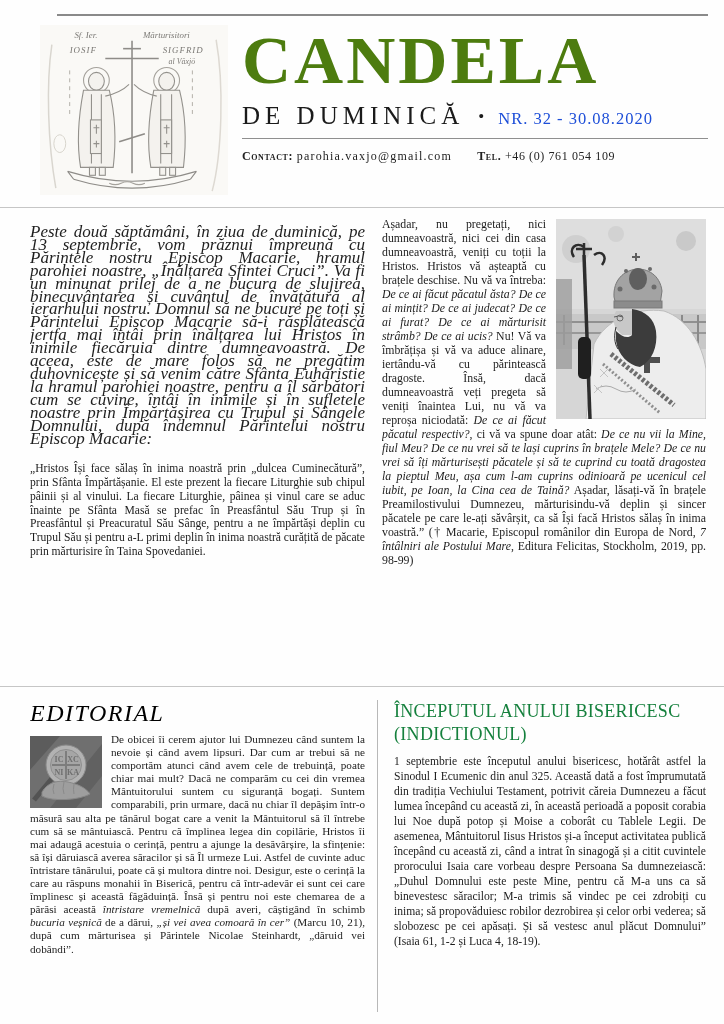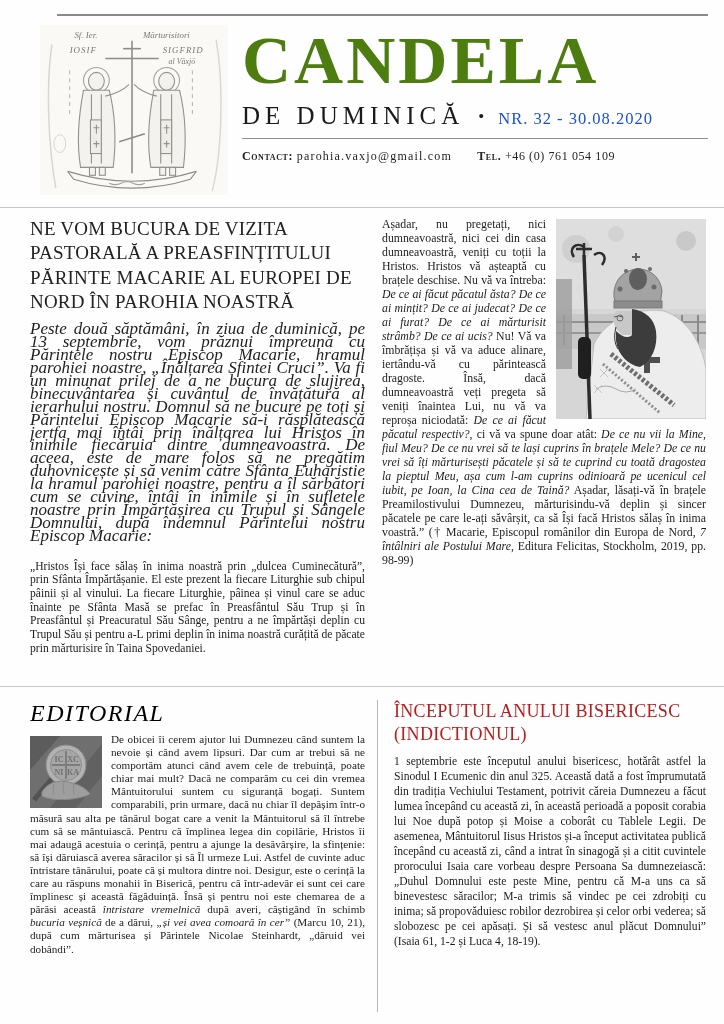--- a/index.html
+++ b/index.html
@@ -39,21 +39,21 @@
   .quote { margin-top:12px; font-size:11.6px; line-height:13.7px; text-align:justify; }
   .photo { float:right; width:150px; height:200px; margin:2px 0 7px 10px; }
 
   
   .bottom { position:absolute; top:700px; left:30px; right:18px; bottom:12px; display:flex; }
   .bot-left { width:335px; flex:none; padding-right:12px; overflow:hidden; }
   .bot-right { flex:1; border-left:1px solid #b8b8b8; padding-left:16px; overflow:hidden; }
   .ed-heading { font-size:24px; letter-spacing:1.5px; font-weight:400; color:#000000;font-style:italic; }
   .ed-body { margin-top:6px; font-size:11.2px; line-height:13.1px; text-align:justify; }
   .ed-icon { float:left; width:72px; height:72px; margin:3px 9px 2px 0; }
-  .ind-heading { font-size:18px; line-height:1.3; letter-spacing:0.3px; font-weight:400; color:#b91c1c; }
+  .ind-heading { font-size:18px; line-height:1.3; letter-spacing:0.3px; font-weight:400; color:#15803d; }
   .ind-body { margin-top:7px; font-size:11.6px; line-height:15px; text-align:justify; }
 
   i { font-style:italic; }
   svg text { font-family:"Liberation Serif", serif; }
 </style>
 </head>
 <body>
 
 <div class="page">
 
@@ -134,21 +134,20 @@
         <span class="sc">Tel.</span>
         <span>+46 (0) 761 054 109</span>
       </div>
     </div>
   </div>
 
   <div class="rule-full" id="rule1"></div>
 
   <div class="main">
     <div class="main-left">
-      <div class="headline">NE VOM BUCURA DE VIZITA PASTORALĂ A PREASFINȚITULUI PĂRINTE MACARIE AL EUROPEI DE NORD ÎN PAROHIA NOASTRĂ</div>
       <p class="intro">Peste două săptămâni, în ziua de duminică, pe 13 septembrie, vom prăznui împreună cu Părintele nostru Episcop Macarie, hramul parohiei noastre, „Înălțarea Sfintei Cruci”. Va fi un minunat prilej de a ne bucura de slujirea, binecuvântarea și cuvântul de învățătură al ierarhului nostru. Domnul să ne bucure pe toți și Părintelui Episcop Macarie să-i răsplătească jertfa mai întâi prin înălțarea lui Hristos în inimile fiecăruia dintre dumneavoastră. De aceea, este de mare folos să ne pregătim duhovnicește și să venim către Sfânta Euharistie la hramul parohiei noastre, pentru a îl sărbători cum se cuvine, întâi în inimile și în sufletele noastre prin Împărtășirea cu Trupul și Sângele Domnului, după îndemnul Părintelui nostru Episcop Macarie:</p>
       <p class="quote">„Hristos Își face sălaș în inima noastră prin „dulcea Cuminecătură”, prin Sfânta Împărtășanie. El este prezent la fiecare Liturghie sub chipul pâinii și al vinului. La fiecare Liturghie, pâinea și vinul care se aduc înainte pe Sfânta Masă se prefac în Preasfântul Său Trup și în Preasfântul și Preacuratul Său Sânge, pentru a ne împărtăși deplin cu Trupul Său și pentru a-L primi deplin în inima noastră curățită de păcate prin mărturisire în Taina Spovedaniei.</p>
     </div>
 
     <div class="main-right">
       
       <svg class="photo" viewBox="0 0 150 200">
         <rect width="150" height="200" fill="#d6d6d6"></rect>
         <rect y="0" width="150" height="90" fill="#dedede"></rect>
         <circle cx="20" cy="30" r="14" fill="#cfcfcf"></circle>

